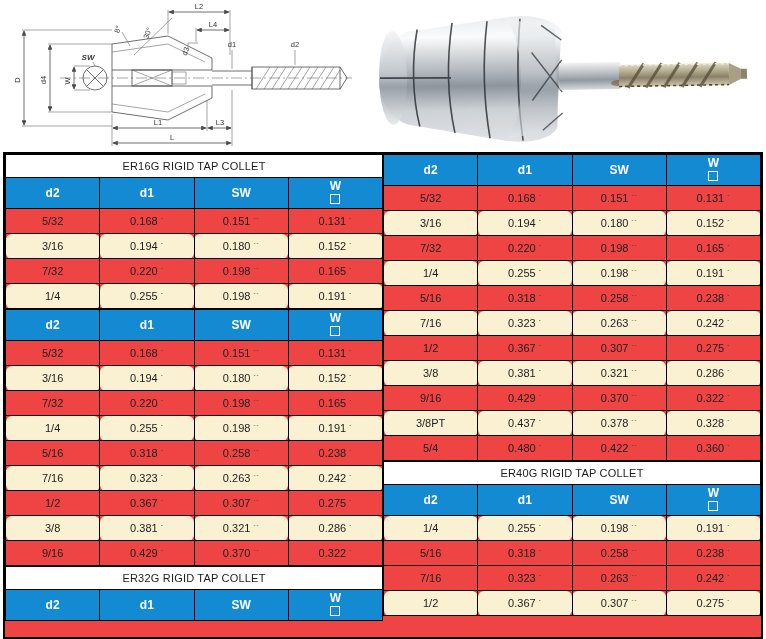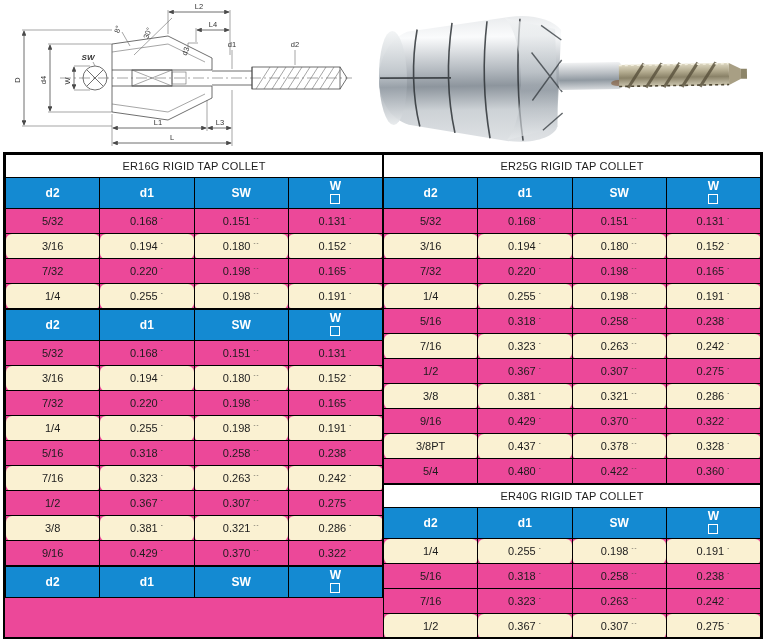--- a/index.html
+++ b/index.html
@@ -6,21 +6,21 @@
   body{width:766px;height:639px;overflow:hidden;font-family:"Liberation Sans",sans-serif;}
   .page{position:relative;width:766px;height:639px;background:#fff;}
 
   
   .topsec{position:absolute;top:0;left:0;width:766px;height:150px;display:flex;background:#fff;}
   .diagram{width:356px;height:150px;flex:none;}
   .photo{width:410px;height:150px;flex:none;}
 
   
   .tables{position:absolute;top:152px;left:3px;width:760px;height:487px;
-          display:flex;border:2px solid #000;box-sizing:border-box;overflow:hidden;background:#ec4899;}
+          display:flex;border:2px solid #000;box-sizing:border-box;overflow:hidden;background:#ef4444;}
   .tcol{width:50%;flex:none;}
   table.spec{border-collapse:collapse;width:100%;table-layout:fixed;}
   table.spec td{border:1px solid #000;text-align:center;padding:0;color:#1c1c1c;
                 font-size:11px;overflow:hidden;white-space:nowrap;}
   td.title{height:22px;font-size:12px;color:#111;background:#fff;letter-spacing:.2px;}
   tr.head td{height:30px;background:var(--blue,#148AD2);color:#fff;font-weight:bold;
              font-size:12px;line-height:13px;vertical-align:middle;}
   .wsq{display:inline-block;width:8px;height:8px;border:1px solid #fff;margin-top:1px;}
   td.data{height:24px;}
   tr.shade td{background:var(--cream,#FAF1D2);border-radius:6px;}
@@ -315,35 +315,35 @@
             <tr>
               <td class="data">9/16</td>
               <td class="data">0.429<sup class="mk">-</sup></td>
               <td class="data">0.370<sup class="mk">--</sup></td>
               <td class="data">0.322<sup class="mk">-</sup></td>
             </tr>
           </tbody>
         </table>
         <table class="spec">
           <tbody>
+            <tr>
+              <td colspan="4" class="title">ER32G RIGID TAP COLLET</td>
+            </tr>
             <tr class="head">
               <td>d2</td>
               <td>d1</td>
               <td>SW</td>
               <td><div>W</div><span class="wsq"></span></td>
             </tr>
           </tbody>
         </table>
       </div>
     <div class="tcol tcol-right">
         <table class="spec">
           <tbody>
-            <tr>
-              <td colspan="4" class="title">ER25G RIGID TAP COLLET</td>
-            </tr>
             <tr class="head">
               <td>d2</td>
               <td>d1</td>
               <td>SW</td>
               <td><div>W</div><span class="wsq"></span></td>
             </tr>
             <tr>
               <td class="data">5/32</td>
               <td class="data">0.168<sup class="mk">-</sup></td>
               <td class="data">0.151<sup class="mk">--</sup></td>

